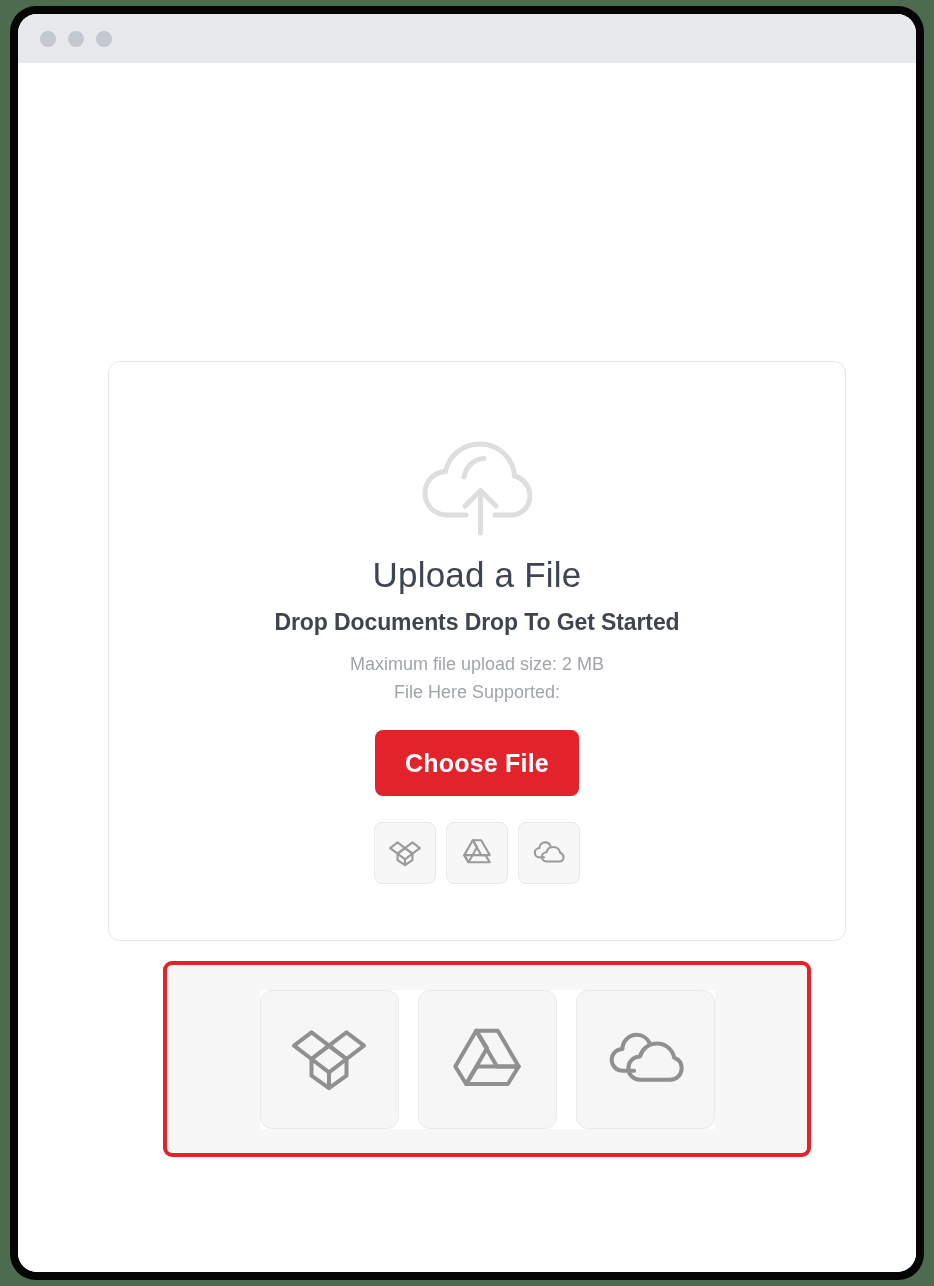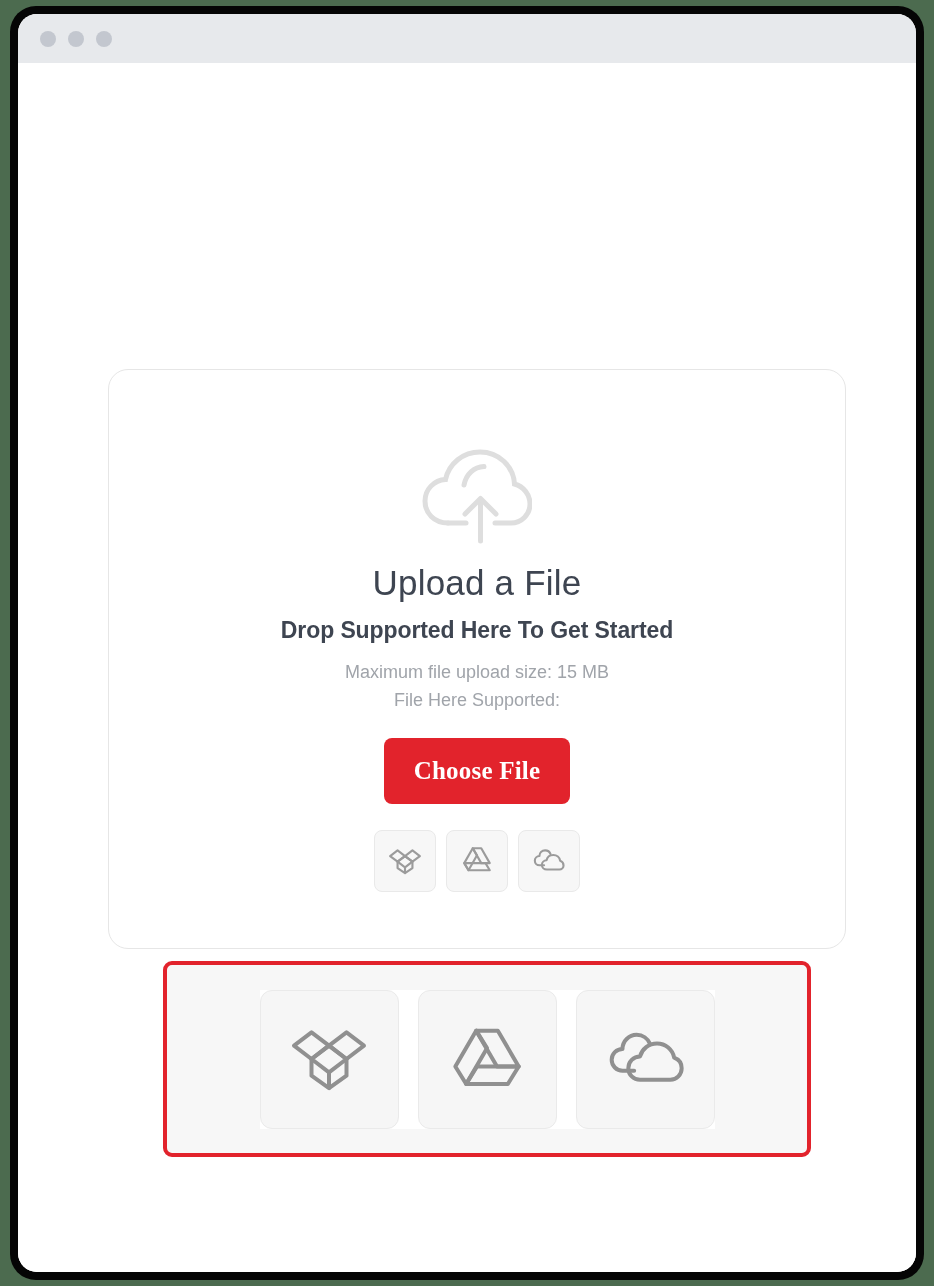--- a/index.html
+++ b/index.html
@@ -57,25 +57,25 @@
   .page {
     position: relative;
     height: calc(100% - 49px);
     background: #ffffff;
   }
 
   
   .upload-card {
     position: absolute;
     left: 90px;
-    top: 306px;
+    top: 298px;
     width: 738px;
     height: 580px;
     border: 1px solid #e6e6e6;
-    border-radius: 20px;
+    border-radius: 12px;
     box-sizing: border-box;
     background: #ffffff;
     display: flex;
     flex-direction: column;
     align-items: center;
   }
 
   .cloud-upload-icon {
     margin-top: 76px;
   }
@@ -104,21 +104,21 @@
     text-align: center;
   }
   .meta-line.first { margin-top: 14px; }
 
   .choose-file-button {
     margin-top: 24px;
     background: #e2232c;
     color: #ffffff;
     border: none;
     border-radius: 8px;
-    font-family: Liberation Serif, serif;
+    font-family: Liberation Sans, sans-serif;
     font-size: 25px;
     font-weight: 700;
     padding: 0 30px;
     height: 66px;
     line-height: 66px;
     cursor: pointer;
     letter-spacing: 0.2px;
   }
 
   .small-services {
@@ -195,23 +195,23 @@
           <svg width="110" height="98" viewBox="0 0 110 98">
             <path d="M26 77 C12 77 3 67 3 55 C3 43.5 12 34 23.5 33.5 C27 17.5 41 6 58 6 C76.5 6 91.5 20 92.5 38 C101.5 40.5 108 48.5 108 58 C108 68.5 99.5 77 89 77 L73 77" fill="none" stroke="#dedede" stroke-width="5" stroke-linecap="round"></path>
             <path d="M26 77 L44 77" fill="none" stroke="#dedede" stroke-width="5" stroke-linecap="round"></path>
             <path d="M42 39 C44 28 52 21 62 20.5" fill="none" stroke="#dedede" stroke-width="5" stroke-linecap="round"></path>
             <path d="M58.5 95 L58.5 54" fill="none" stroke="#dedede" stroke-width="5" stroke-linecap="round"></path>
             <path d="M43 68 L58.5 52.5 L74 68" fill="none" stroke="#dedede" stroke-width="5" stroke-linecap="round" stroke-linejoin="round"></path>
           </svg>
         </div>
 
         <div class="upload-title">Upload a File</div>
-        <div class="upload-subtitle">Drop Supported Here To Get Started</div>
-
-        <div class="meta-line first">Maximum file upload size: 15 MB</div>
+        <div class="upload-subtitle">Drop Documents Drop To Get Started</div>
+
+        <div class="meta-line first">Maximum file upload size: 2 MB</div>
         <div class="meta-line">File Here Supported:</div>
 
         <button class="choose-file-button">Choose File</button>
 
         <div class="small-services">
 
           <div class="service-tile-sm">
             <span>
               <svg width="34" height="34" viewBox="0 0 48 48">
                 <g fill="none" stroke="#9b9b9b" stroke-width="3" stroke-linejoin="round">

